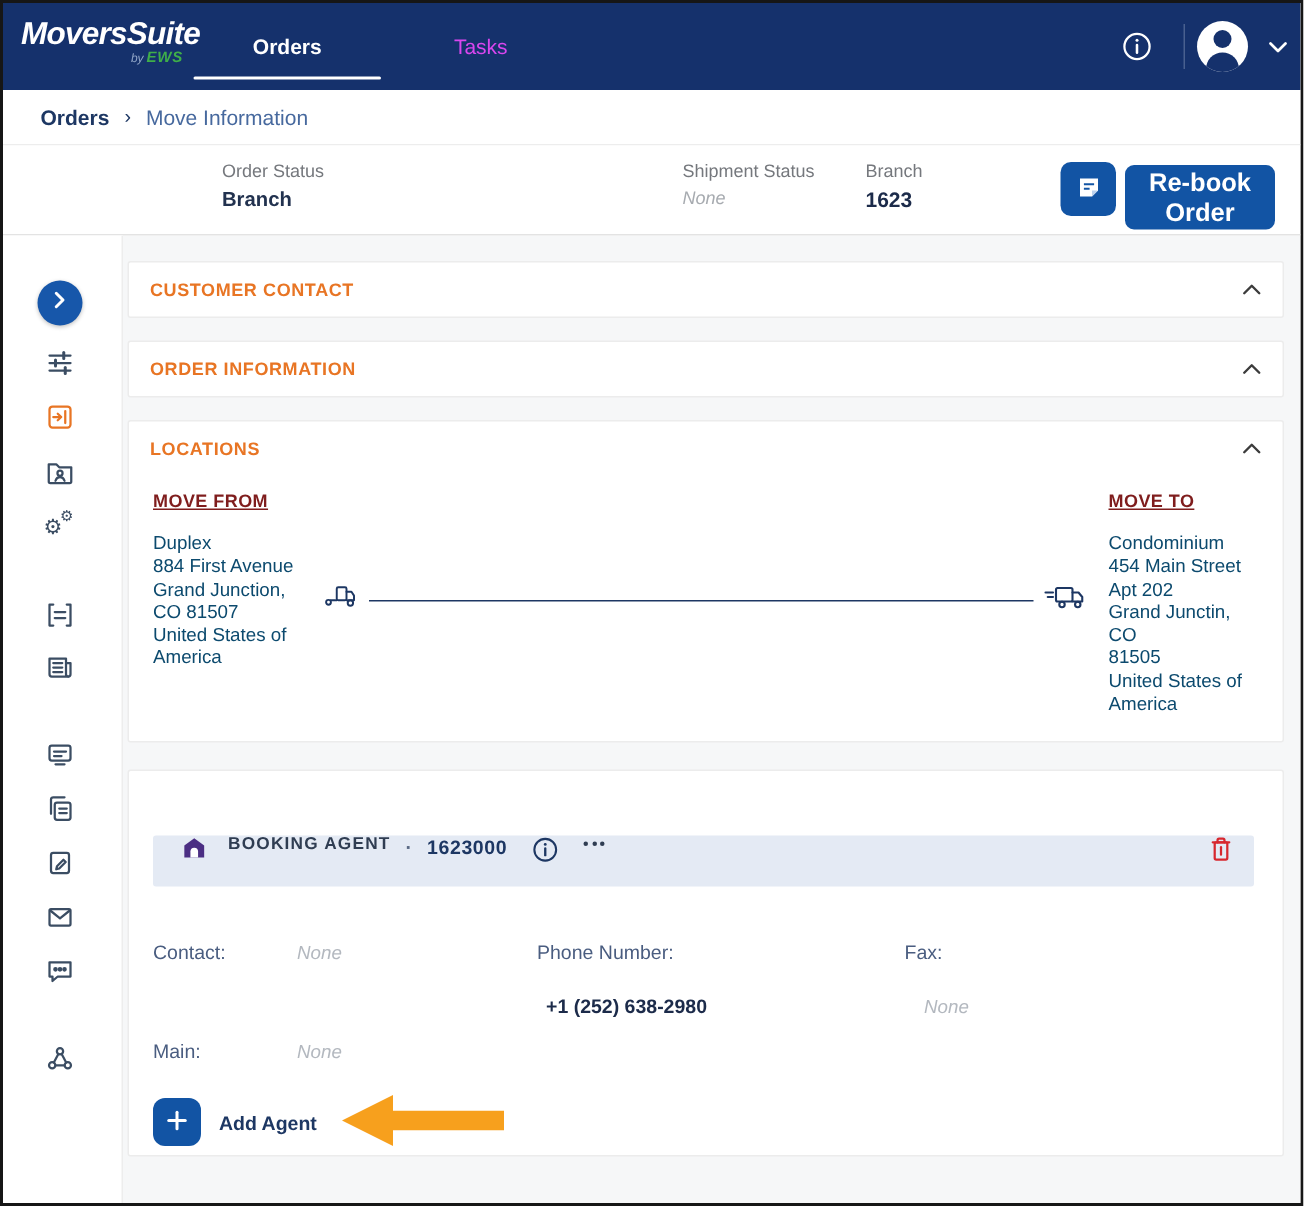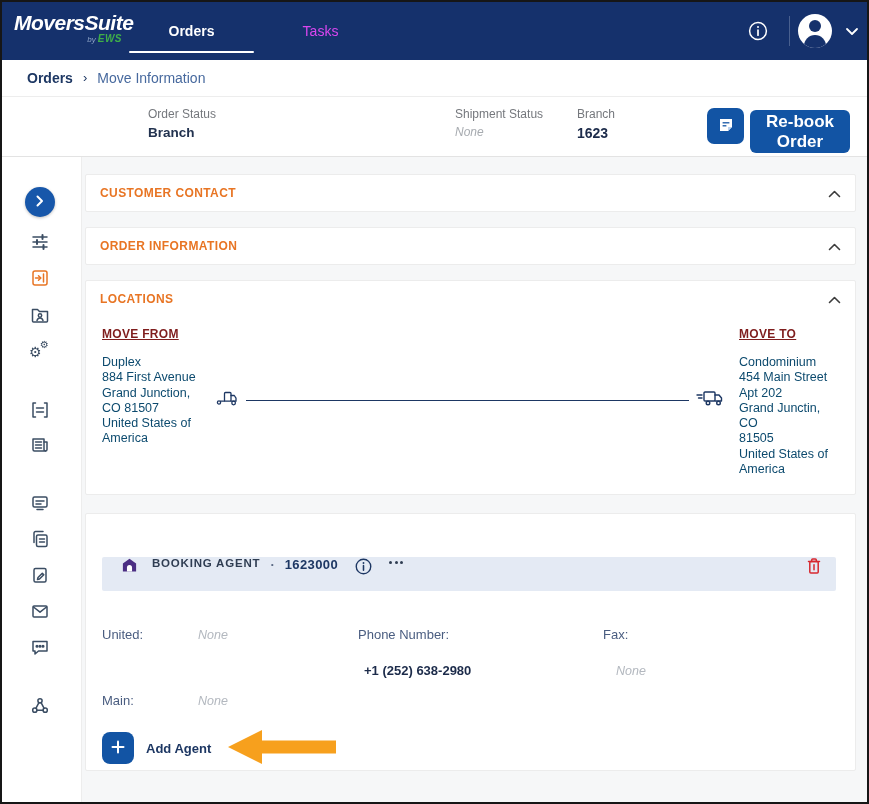--- a/index.html
+++ b/index.html
@@ -379,21 +379,21 @@
               <svg width="16" height="18" viewBox="0 0 16 18" fill="none" stroke="#d7282f" stroke-width="1.5" stroke-linecap="round" stroke-linejoin="round">
                   <path d="M2.5 4.5h11"></path>
                   <path d="M5.7 4.5V3a1 1 0 0 1 1-1h2.6a1 1 0 0 1 1 1v1.5"></path>
                   <rect x="3.8" y="4.5" width="8.4" height="11.5" rx="1"></rect>
                   <line x1="8" y1="7.8" x2="8" y2="12.8"></line>
                 </svg>
             </span>
           </div>
 
 
-          <span class="ag-lbl" style="left:16px">United:</span>
+          <span class="ag-lbl" style="left:16px">Contact:</span>
           <span class="ag-none" style="left:112px; top:114px">None</span>
           <span class="ag-lbl" style="left:272px">Phone Number:</span>
           <span class="ag-lbl" style="left:517px">Fax:</span>
 
           <span class="ag-phone">+1 (252) 638-2980</span>
           <span class="ag-none" style="left:530px; top:150px">None</span>
 
           <span class="ag-lbl" style="left:16px; top:179px">Main:</span>
           <span class="ag-none" style="left:112px; top:180px">None</span>
 

